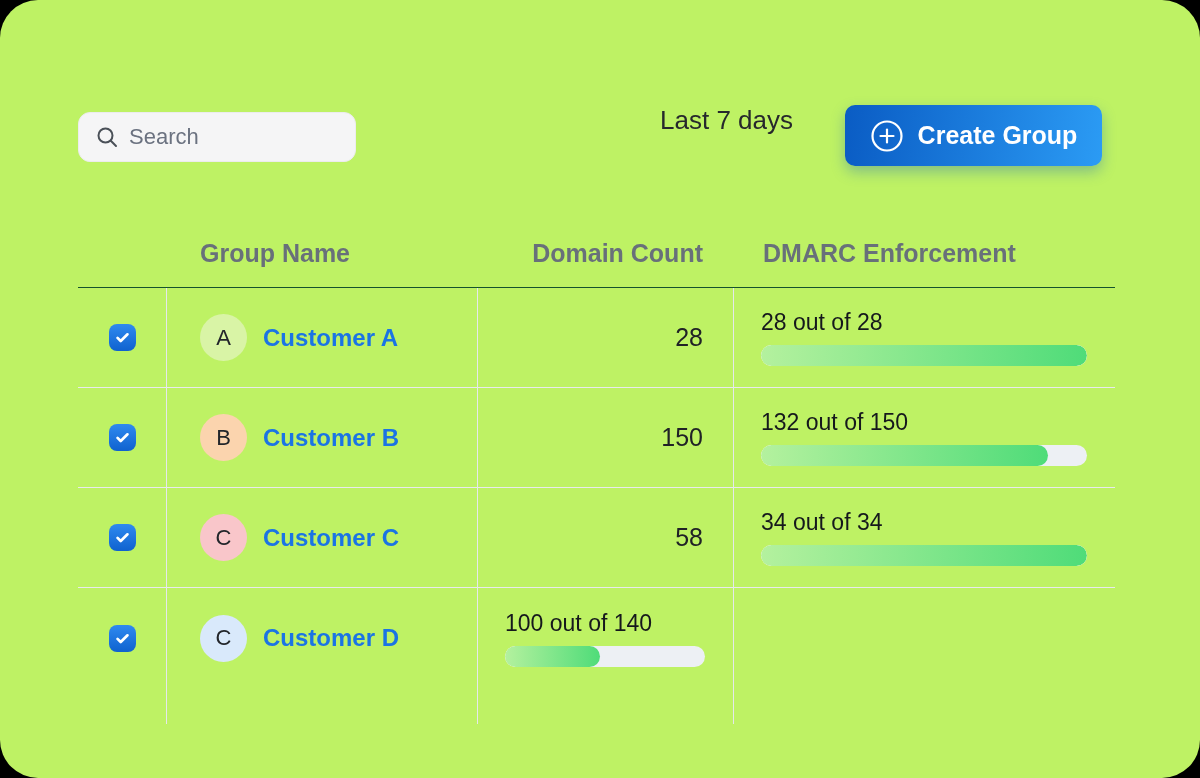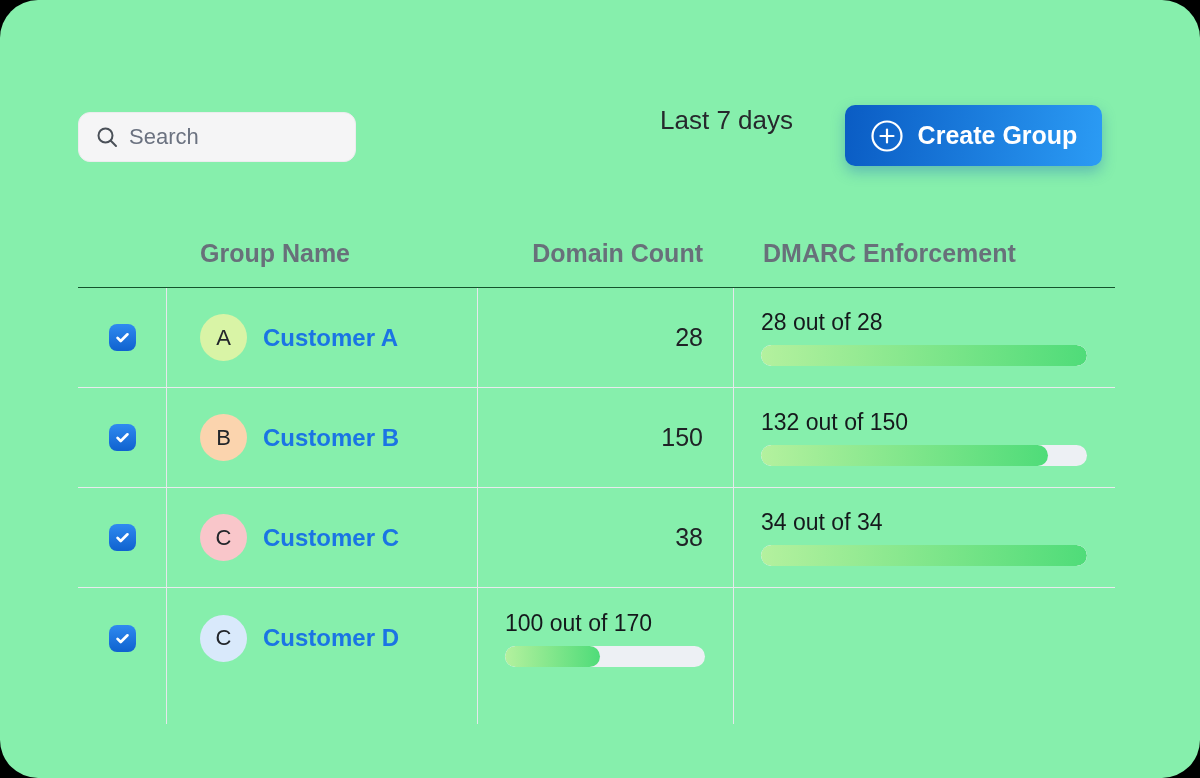--- a/index.html
+++ b/index.html
@@ -1,21 +1,21 @@
 <!DOCTYPE html>
 <html><head>
 <meta charset="utf-8">
 <style>
   * { box-sizing: border-box; margin: 0; padding: 0; }
   html, body { width: 1200px; height: 778px; background: #000; }
   body { font-family: "Liberation Sans", sans-serif; position: relative; overflow: hidden; }
 
   .card {
     position: absolute; inset: 0;
-    background: #86efac;
+    background: #bef264;
     border-radius: 38px;
   }
 
   
   .search {
     position: absolute; left: 78px; top: 112px;
     width: 278px; height: 50px;
     background: #f5f5f6;
     border: 1px solid #ececee;
     border-radius: 12px;
@@ -211,21 +211,21 @@
             <span class="checkbox">
               <svg width="17" height="17" viewBox="0 0 24 24" fill="none" stroke="#ffffff" stroke-width="3.8" stroke-linecap="round" stroke-linejoin="round">
                 <path d="M5 12.5 L9.5 17 L19 7.5"></path>
               </svg>
             </span>
           </div>
           <div class="cell-name">
             <span class="avatar" style="background: rgb(249, 198, 202);">C</span>
             <a class="group-link">Customer C</a>
           </div>
-          <div class="cell-count">38</div>
+          <div class="cell-count">58</div>
           <div class="cell-dmarc">
             <div class="dmarc-label">34 out of 34</div>
             <div class="bar-track">
               <div class="bar-fill" style="width: 100%;"></div>
             </div>
           </div>
         </div>
 
         <div class="trow">
           <div class="cell-check">
@@ -233,21 +233,21 @@
               <svg width="17" height="17" viewBox="0 0 24 24" fill="none" stroke="#ffffff" stroke-width="3.8" stroke-linecap="round" stroke-linejoin="round">
                 <path d="M5 12.5 L9.5 17 L19 7.5"></path>
               </svg>
             </span>
           </div>
           <div class="cell-name">
             <span class="avatar" style="background: rgb(217, 233, 251);">C</span>
             <a class="group-link">Customer D</a>
           </div>
           <div class="cell-dmarc">
-            <div class="dmarc-label">100 out of 170</div>
+            <div class="dmarc-label">100 out of 140</div>
             <div class="bar-track">
               <div class="bar-fill" style="width: 47.6%;"></div>
             </div>
           </div>
         </div>
       </div>
 
     <div class="tail-space"></div>
   </div>
 

